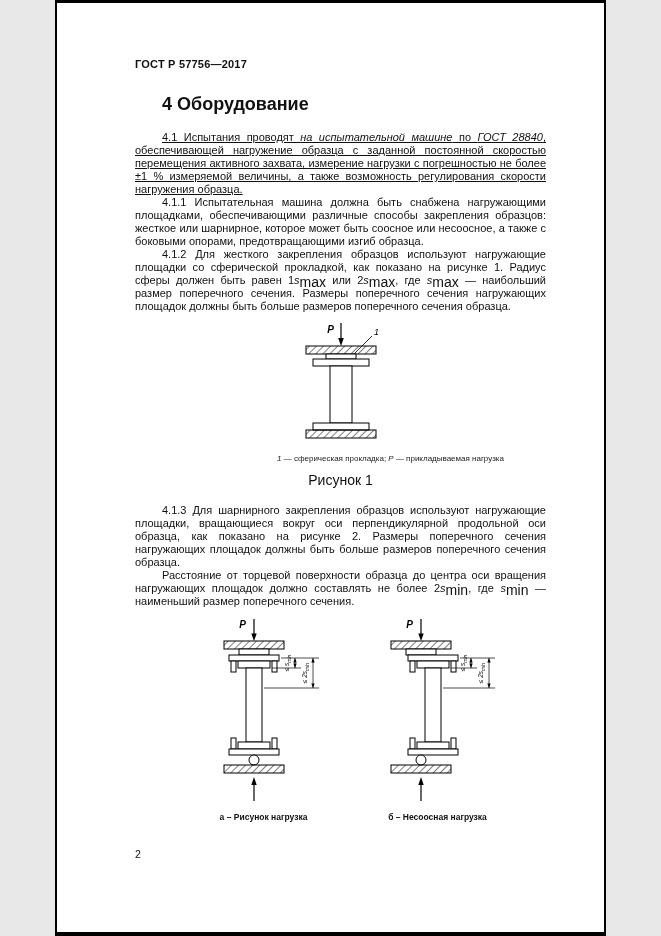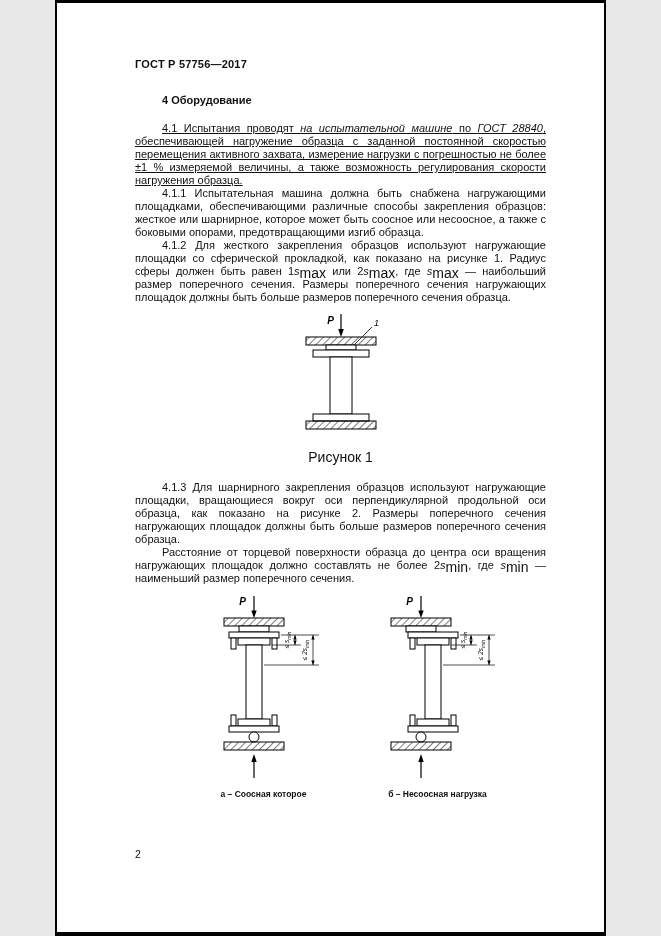--- a/index.html
+++ b/index.html
@@ -5,21 +5,21 @@
   * { margin:0; padding:0; box-sizing:border-box; }
   html,body { background:#e8e8e8; }
   body { font-family:"Liberation Sans", sans-serif; }
   .page {
     position:relative; width:551px; height:936px; margin:0 auto;
     background:#fff; color:#111;
     border-style:solid; border-color:#000; border-width:3px 2px 4px 2px;
     padding:55px 58px 0 78px; overflow:hidden;
   }
   .doc-header { font-size:11px; font-weight:bold; letter-spacing:0.2px; }
-  .section-title { font-size:11px; font-weight:bold; margin:24px 0 0 27px; }
+  .section-title { font-size:18px; font-weight:bold; margin:24px 0 0 27px; }
   p.body { font-size:11px; line-height:13px; text-align:justify; text-indent:27px; }
   p.first { margin-top:16px;text-decoration:underline; }
   .it { font-style:italic; }
   sub { font-size:14px; line-height:0; }
   .fig-wrap { text-align:center; margin-top:8px; }
   .fig-svg { display:inline-block; }
   .fig-caption { font-size:8px; margin:5px 0 0 142px; color:#222; }
   .fig-label { font-size:14px; text-align:center; margin-top:9px; }
   .gap-top { margin-top:16px; }
   .fig2-row { display:flex; justify-content:center; gap:24px; margin:8px 0 0 20px; }
@@ -60,20 +60,21 @@
       <line x1="116" y1="15" x2="97" y2="34" stroke="#000" stroke-width="0.8"></line>
       <text x="118" y="14" class="svg-num">1</text>
       <rect x="50" y="25" width="70" height="8" fill="url(#h1)" stroke="#000"></rect>
       <rect x="70" y="33" width="30" height="5" fill="#fff" stroke="#000"></rect>
       <rect x="57" y="38" width="56" height="7" fill="#fff" stroke="#000"></rect>
       <rect x="74" y="45" width="22" height="57" fill="#fff" stroke="#000"></rect>
       <rect x="57" y="102" width="56" height="7" fill="#fff" stroke="#000"></rect>
       <rect x="50" y="109" width="70" height="8" fill="url(#h1)" stroke="#000"></rect>
     </svg>
   </div>
+  <div class="fig-caption"><span class="it">1</span><span> — сферическая прокладка; </span><span class="it">Р</span><span> — прикладываемая нагрузка</span></div>
   <div class="fig-label">Рисунок 1</div>
 
   <p class="body gap-top"><span>4.1.3 Для шарнирного закрепления образцов используют нагружающие площадки, вращающиеся вокруг оси перпендикулярной продольной оси образца, как показано на рисунке 2. Размеры поперечного сечения нагружающих площадок должны быть больше размеров поперечного сечения образца.</span></p>
 
   <p class="body"><span>Расстояние от торцевой поверхности образца до центра оси вращения нагружающих площадок должно составлять не более 2</span><span class="it">s</span><sub>min</sub><span>, где </span><span class="it">s</span><sub>min</sub><span> — наименьший размер поперечного сечения.</span></p>
 
 
   <div class="fig2-row">
 
     <div class="fig2-item">
@@ -114,21 +115,21 @@
         </g>
         <g fill="#000">
           <polygon points="106,42 104.3,46.5 107.7,46.5"></polygon>
           <polygon points="106,52 104.3,47.5 107.7,47.5"></polygon>
           <polygon points="124,42 122.3,46.5 125.7,46.5"></polygon>
           <polygon points="124,72 122.3,67.5 125.7,67.5"></polygon>
         </g>
         <text class="dim-text" transform="rotate(-90 100 47)" x="100" y="47" text-anchor="middle"><tspan>≤ s</tspan><tspan dy="1.5" font-size="5">min</tspan></text>
         <text class="dim-text" transform="rotate(-90 118 57)" x="118" y="57" text-anchor="middle"><tspan>≤ 2s</tspan><tspan dy="1.5" font-size="5">min</tspan></text>
       </svg>
-      <div class="fig2-sublabel">а – Соосная которое</div>
+      <div class="fig2-sublabel">а – Рисунок нагрузка</div>
     </div>
 
     <div class="fig2-item">
       <svg class="fig-svg" width="150" height="190" viewBox="0 0 150 190">
         <defs>
           <pattern id="h2b" width="5" height="5" patternUnits="userSpaceOnUse" patternTransform="rotate(45)">
             <line x1="0" y1="0" x2="0" y2="5" stroke="#000" stroke-width="1"></line>
           </pattern>
         </defs>
         <g>

